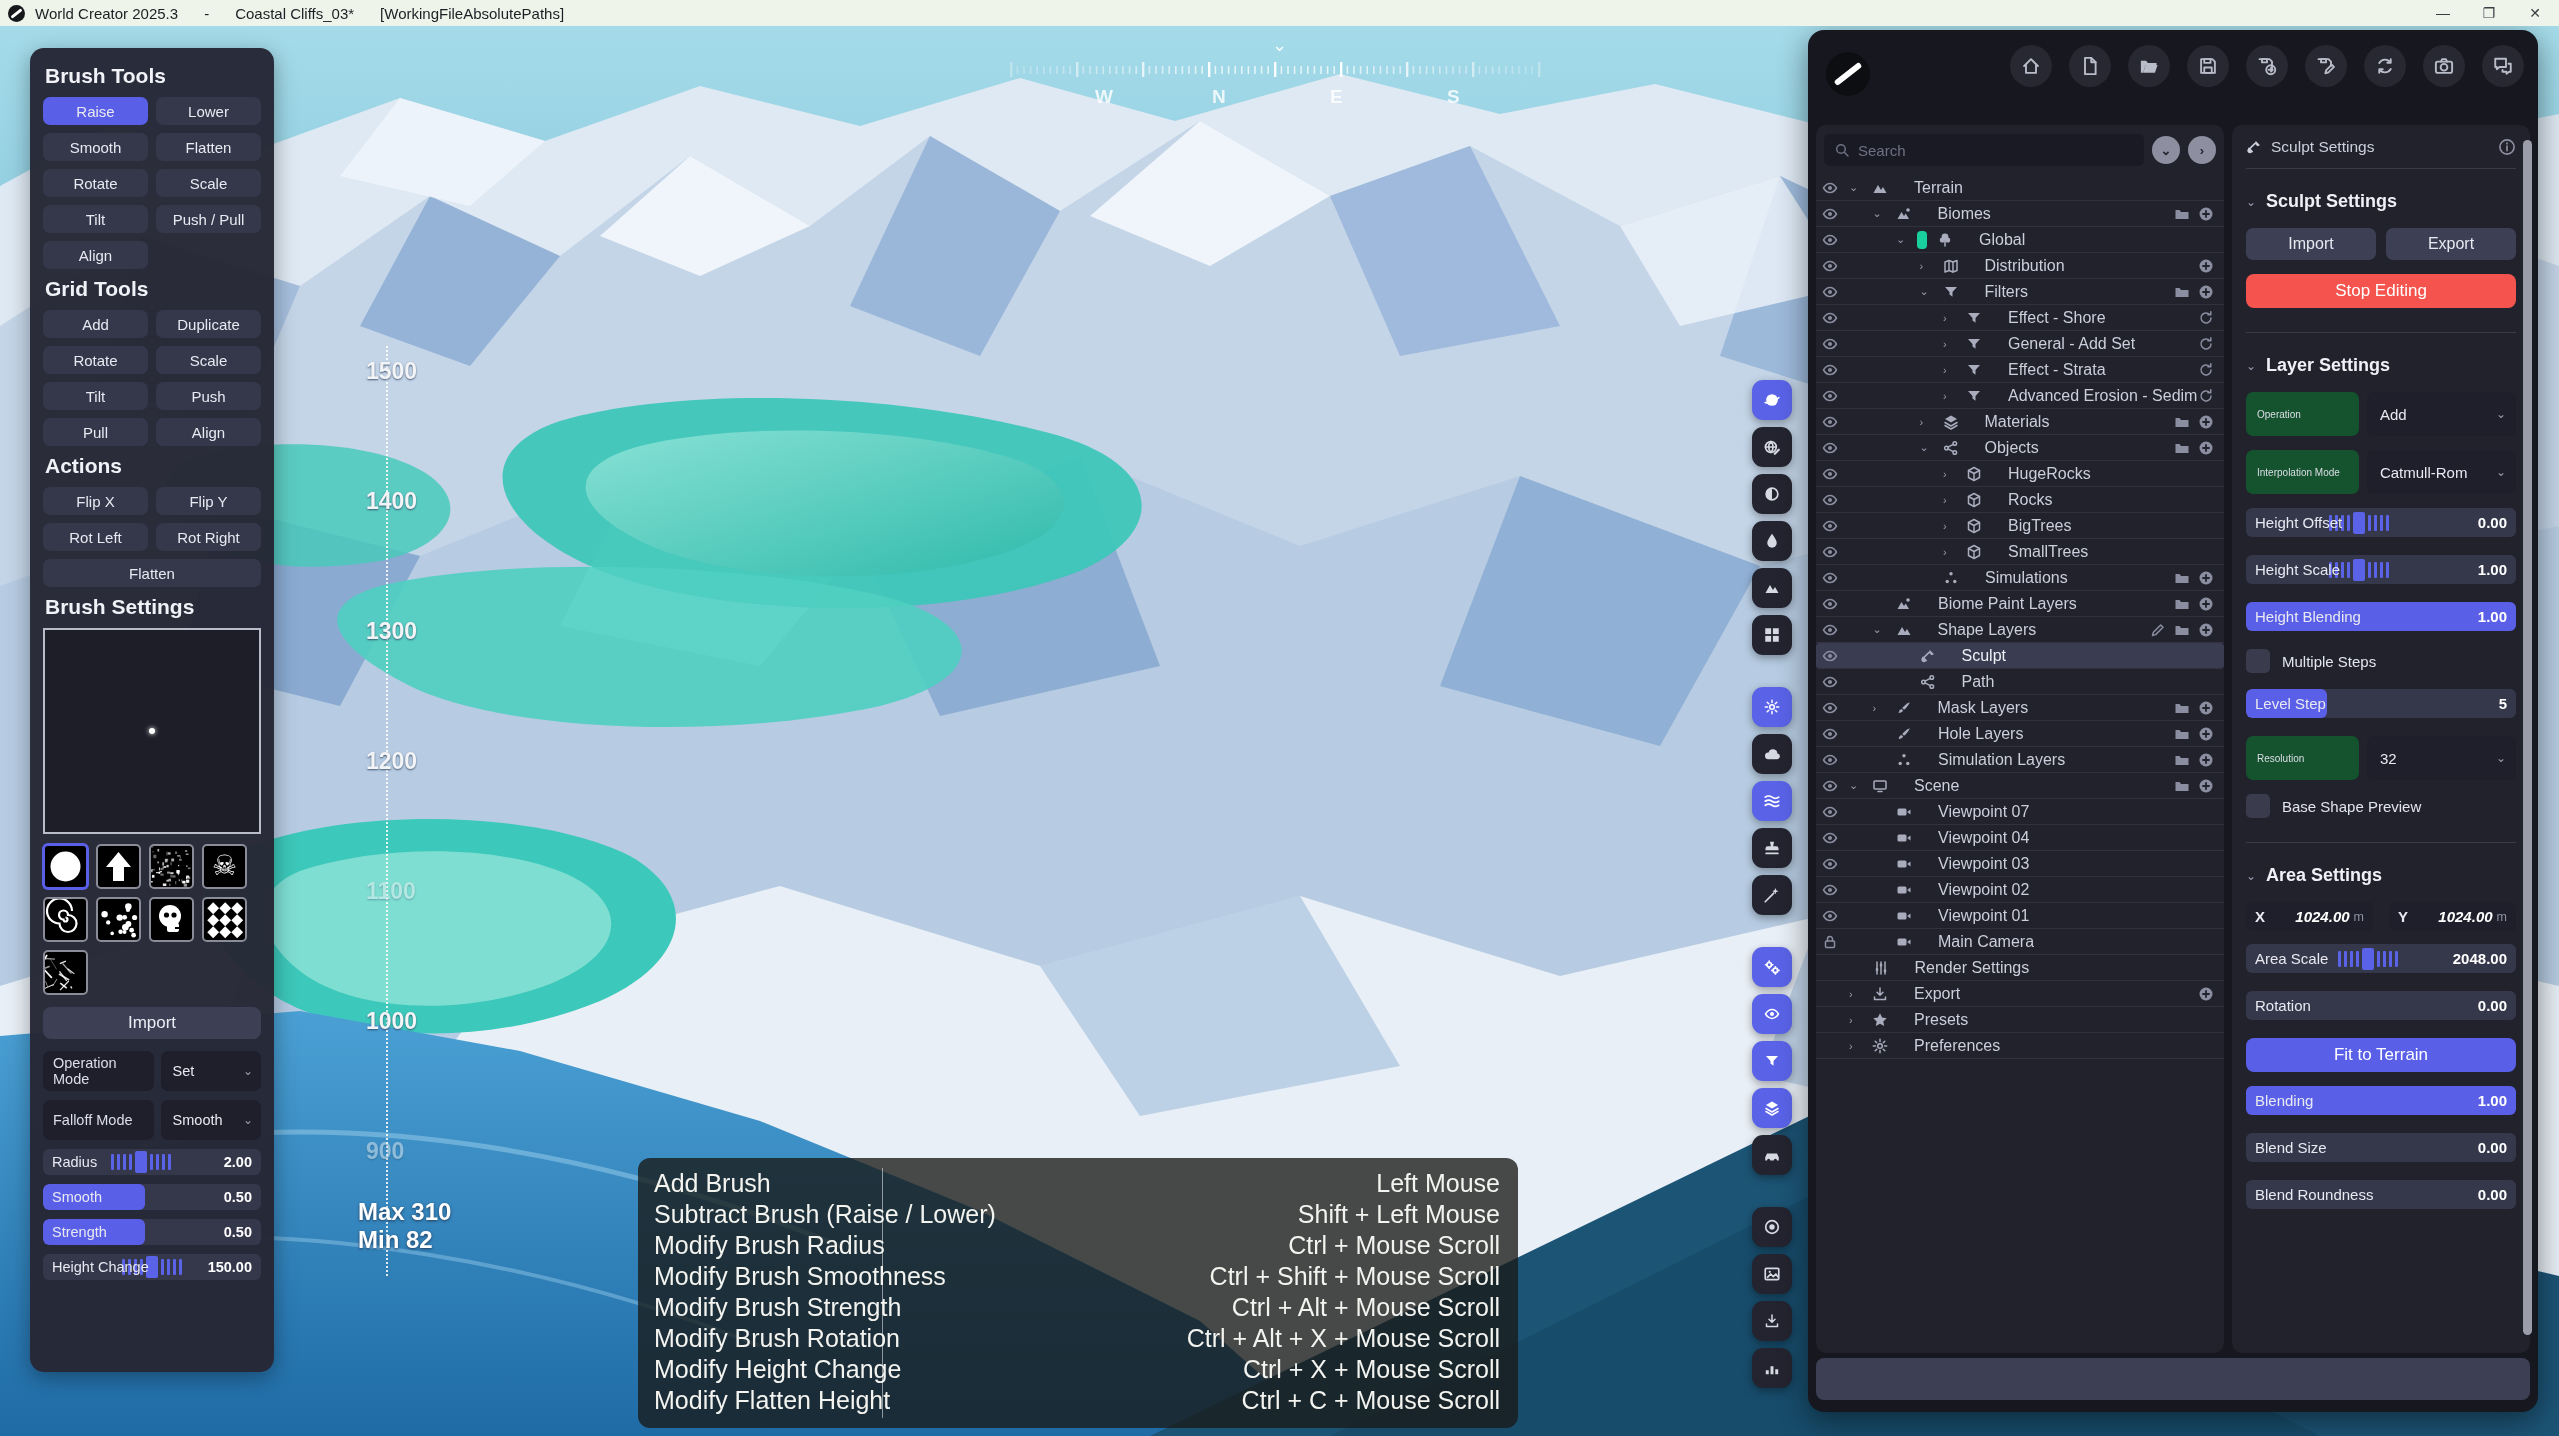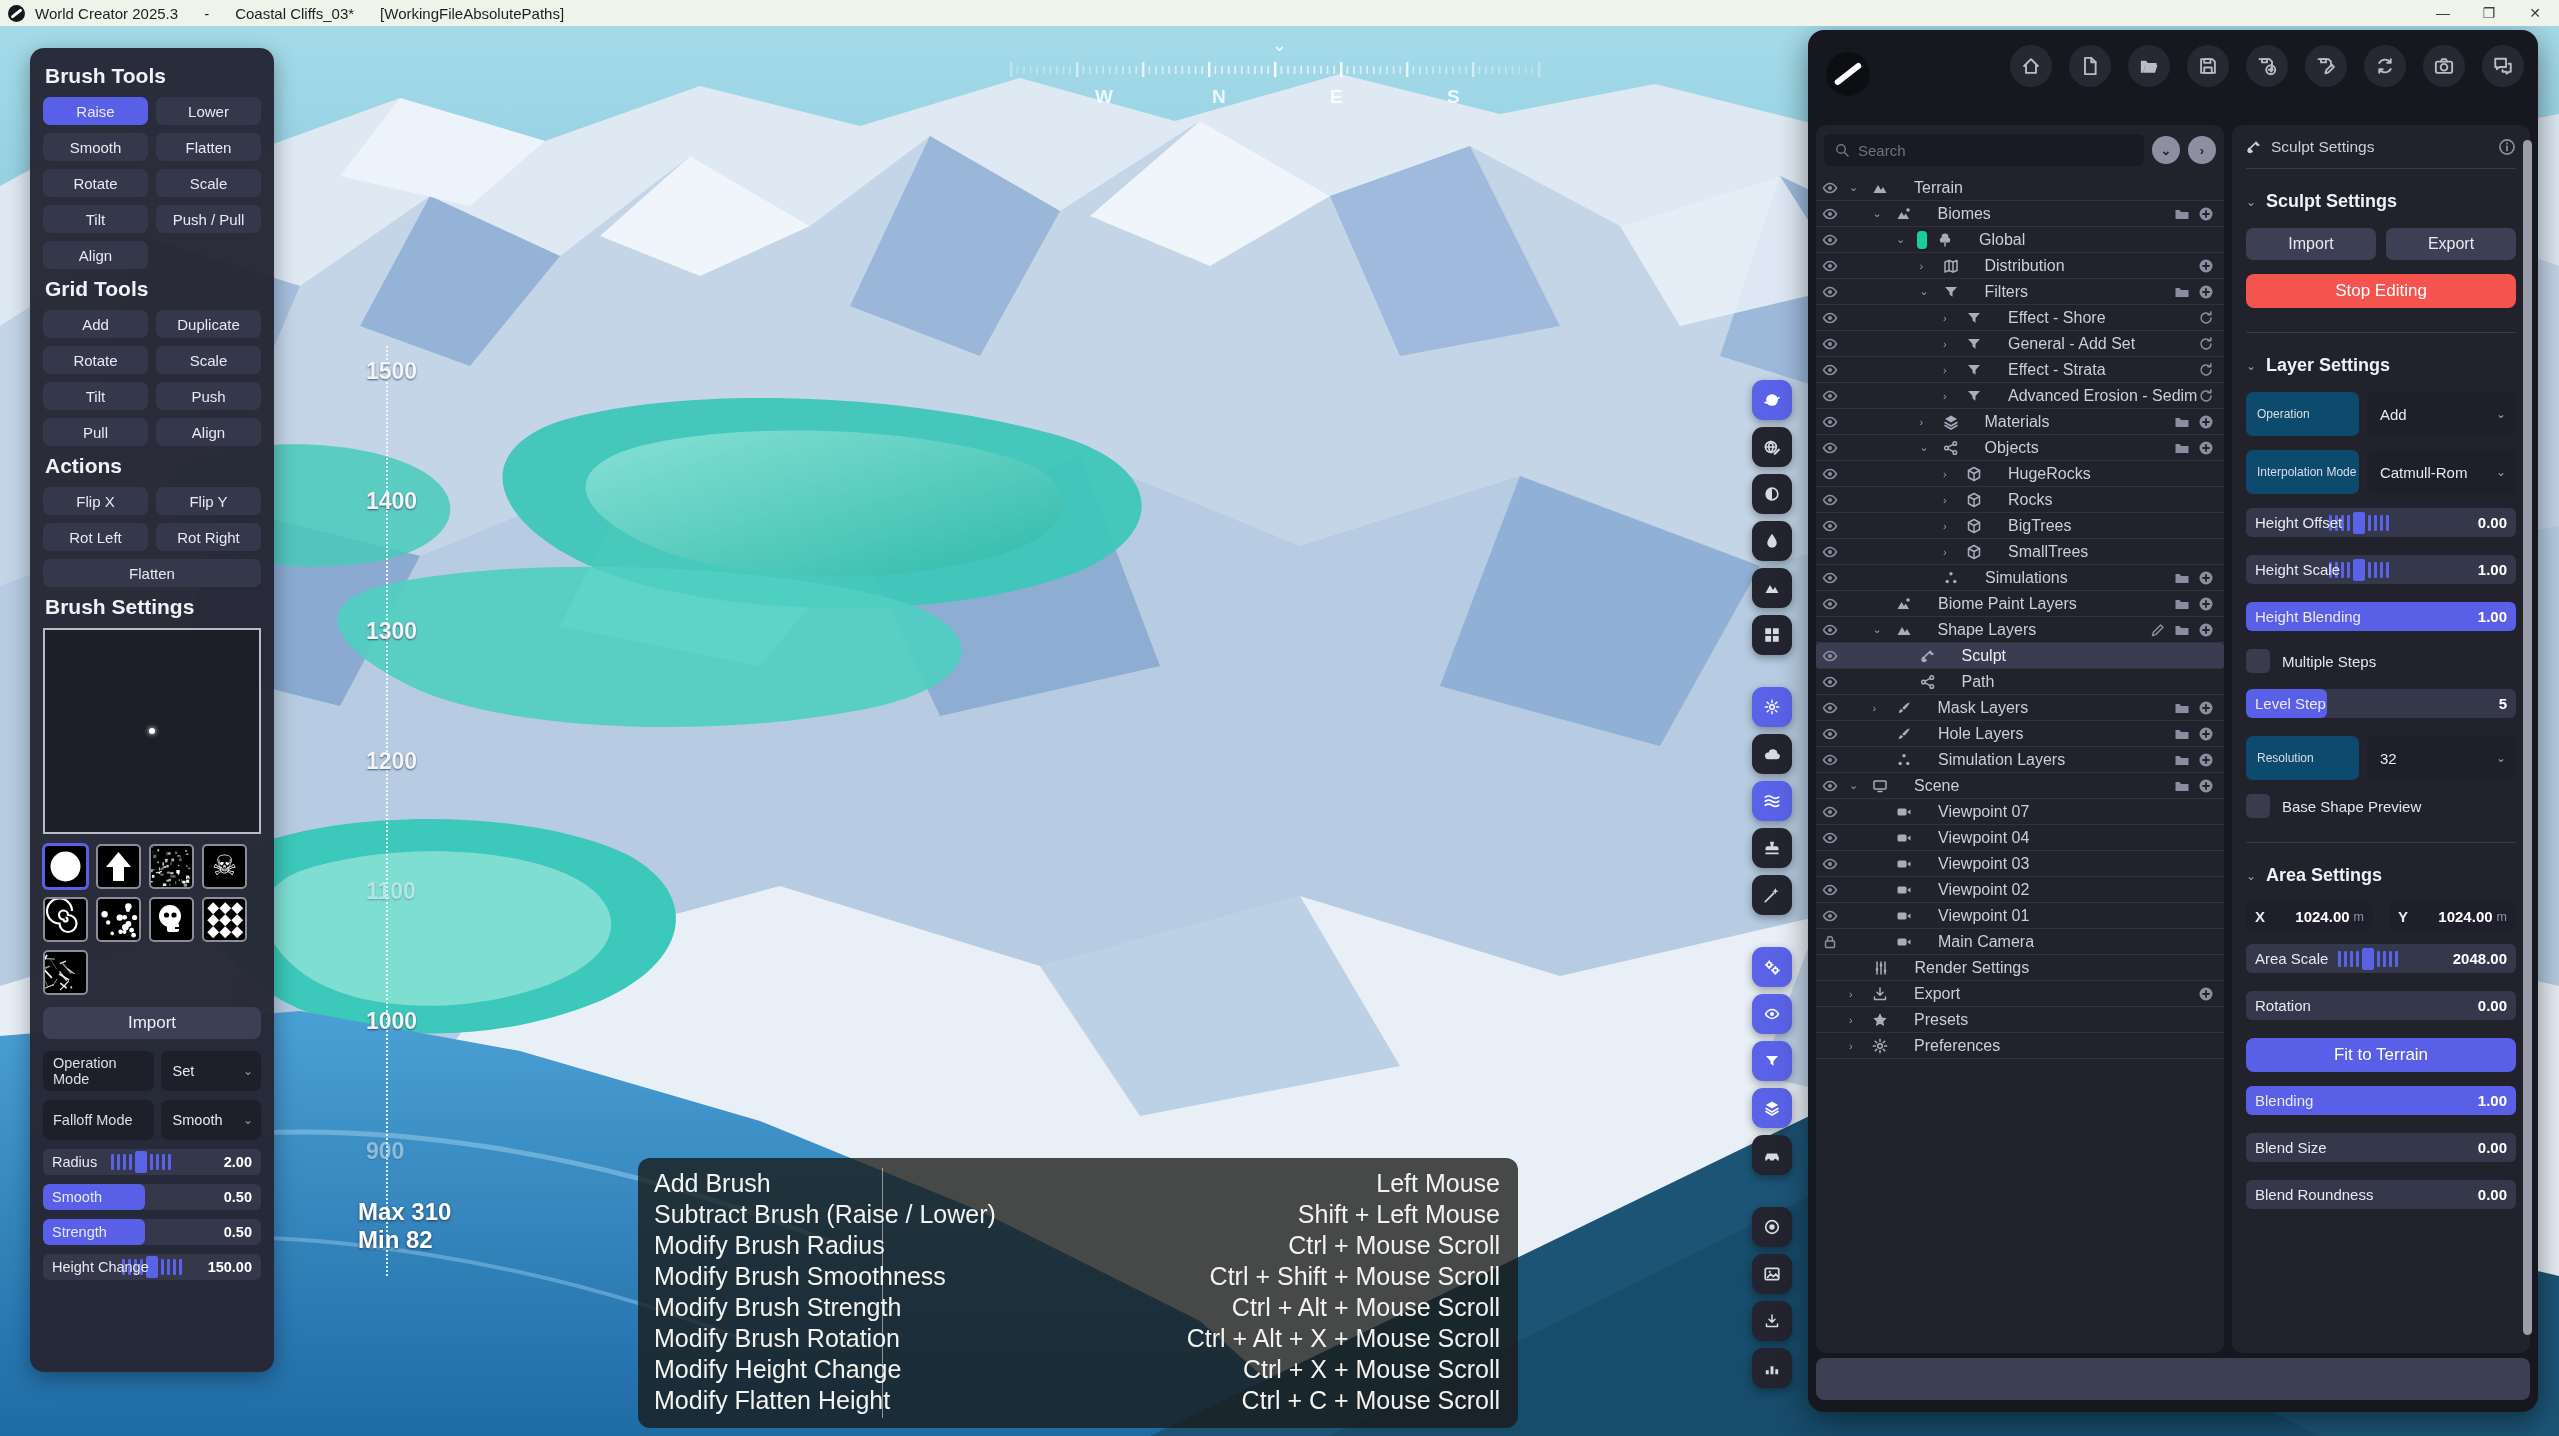--- a/index.html
+++ b/index.html
@@ -139,36 +139,36 @@
                margin:22px 0 16px; cursor:pointer; }
   .sec-title .sc { color:#9a9db0; font-size:12px; font-weight:400; }
   .sec-div { border-top:1px solid #3a3b47; margin-top:24px; }
   .btnrow2 { display:flex; gap:10px; margin-bottom:14px; }
   .btnrow2 .btn { flex:1; height:32px; font-size:16px; background:#3d3f55; }
   .bigbtn { height:34px; border-radius:8px; display:flex; align-items:center; justify-content:center;
             font-size:17px; color:#fff; cursor:pointer; margin-bottom:14px; }
   .bigbtn.red { background:#f4544d; }
   .bigbtn.blue { background:#5a5fe8; }
   .droprow { display:flex; gap:8px; margin-bottom:14px; }
-  .droprow .dlabel { flex:1.05; background:#0c4a6e; border-radius:7px; height:44px; display:flex;
-            align-items:center; padding-left:11px; color:#dcdee8; font-size:12px; }
+  .droprow .dlabel { flex:1.05; background:#14532d; border-radius:7px; height:44px; display:flex;
+            align-items:center; padding-left:11px; color:#dcdee8; font-size:10px; }
   .droprow .dvalue { flex:1.3; background:#1e1f2a; border-radius:7px; height:44px; display:flex;
             align-items:center; justify-content:space-between; padding:0 10px 0 13px; color:#e8e9f1;
             font-size:15px; cursor:pointer; }
   .droprow .chev { font-size:12px; color:#9a9db0; }
   #setpanel .vrow { margin-bottom:18px; height:29px; }
   #setpanel .vrow .vlabel, #setpanel .vrow .vvalue { font-size:15px; }
   .checkrow { display:flex; align-items:center; gap:12px; margin:4px 0 16px; }
   .checkrow .cbox { width:24px; height:24px; border-radius:5px; background:#3a3c4e; cursor:pointer; flex:none; }
   .checkrow .clab { color:#e3e5ee; font-size:15px; }
   .xyrow { display:flex; gap:16px; margin-bottom:13px; }
   .xycell { flex:1; height:29px; background:#1e1f2a; border-radius:6px; display:flex; align-items:center;
             padding:0 9px; cursor:text; }
   .xycell .xl { color:#e8e9f1; font-size:15px; font-weight:700; }
-  .xycell .xv { margin-left:auto; color:#fff; font-size:15px; font-weight:700; }
+  .xycell .xv { margin-left:auto; color:#fff; font-size:15px; font-weight:700;font-style:italic; }
   .xycell .xu { color:#8e91a2; font-size:12.5px; margin-left:4px; }
 
   #rc-scroll { position:absolute; right:6px; top:110px; width:9px; height:1195px; border-radius:5px;
                background:#9b9daa; cursor:pointer; }
   #bottombar { position:absolute; left:8px; bottom:12px; width:714px; height:42px; background:#3d3f55;
                border-radius:8px; cursor:text; }
   #treehandle { position:absolute; left:412px; bottom:40px; color:#6e7183; font-size:14px; letter-spacing:1px; }
 
   svg.ic { display:block; }
 </style>

